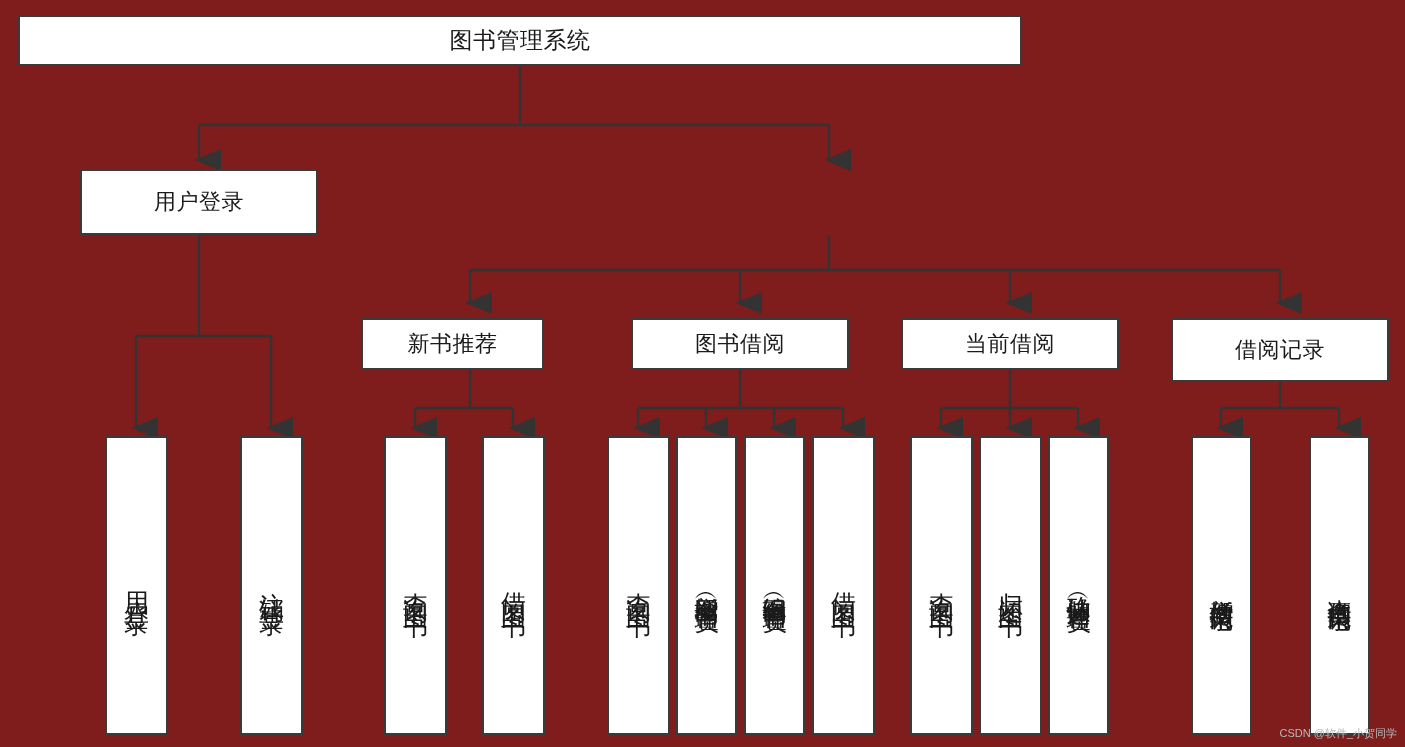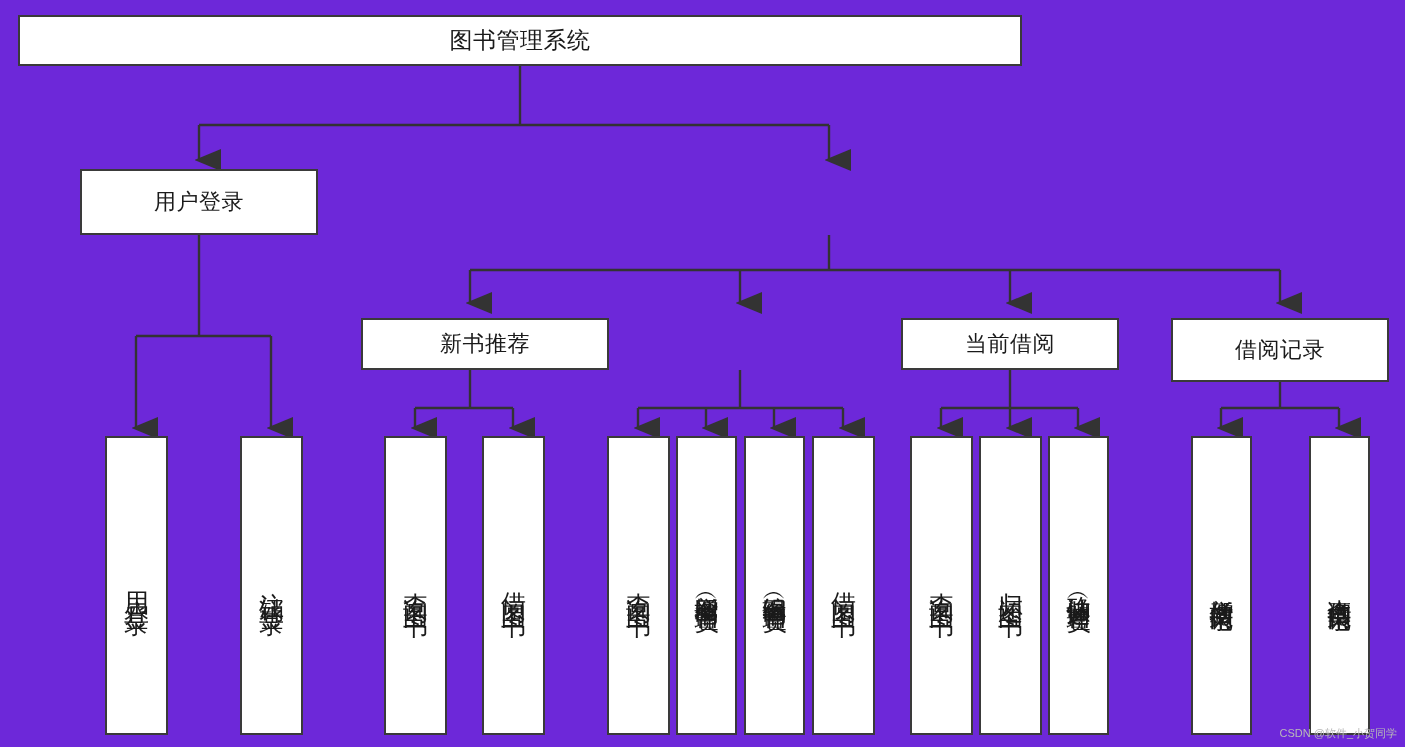--- a/index.html
+++ b/index.html
@@ -8,21 +8,21 @@
     background: #ffffff;
   }
   body {
     font-family: "Liberation Sans", "DejaVu Sans", sans-serif;
     color: #1a1a1a;
   }
   #canvas {
     position: relative;
     width: 1405px;
     height: 747px;
-    background: #6d28d9;
+    background: #7f1d1d;
     overflow: hidden;
   }
   #edges {
     position: absolute;
     left: 0;
     top: 0;
     width: 1405px;
     height: 747px;
     pointer-events: none;
   }
@@ -133,22 +133,25 @@
   </svg>
 
   <div class="node horiz root" style="left:18px; top:15px; width:1004px; height:51px;">
     <span class="label">图书管理系统</span>
   </div>
 
   <div class="node horiz" style="left:80px; top:169px; width:238px; height:66px;">
     <span class="label">用户登录</span>
   </div>
 
-  <div class="node horiz" style="left:361px; top:318px; width:248px; height:52px;">
+  <div class="node horiz" style="left:361px; top:318px; width:183px; height:52px;">
     <span class="label">新书推荐</span>
+  </div>
+  <div class="node horiz" style="left:631px; top:318px; width:218px; height:52px;">
+    <span class="label">图书借阅</span>
   </div>
   <div class="node horiz" style="left:901px; top:318px; width:218px; height:52px;">
     <span class="label">当前借阅</span>
   </div>
   <div class="node horiz" style="left:1171px; top:318px; width:218px; height:64px;">
     <span class="label">借阅记录</span>
   </div>
 
   <div class="node vert" style="left:105px; top:436px; width:63px; height:299px;">
     <span class="label">用户登录</span>

